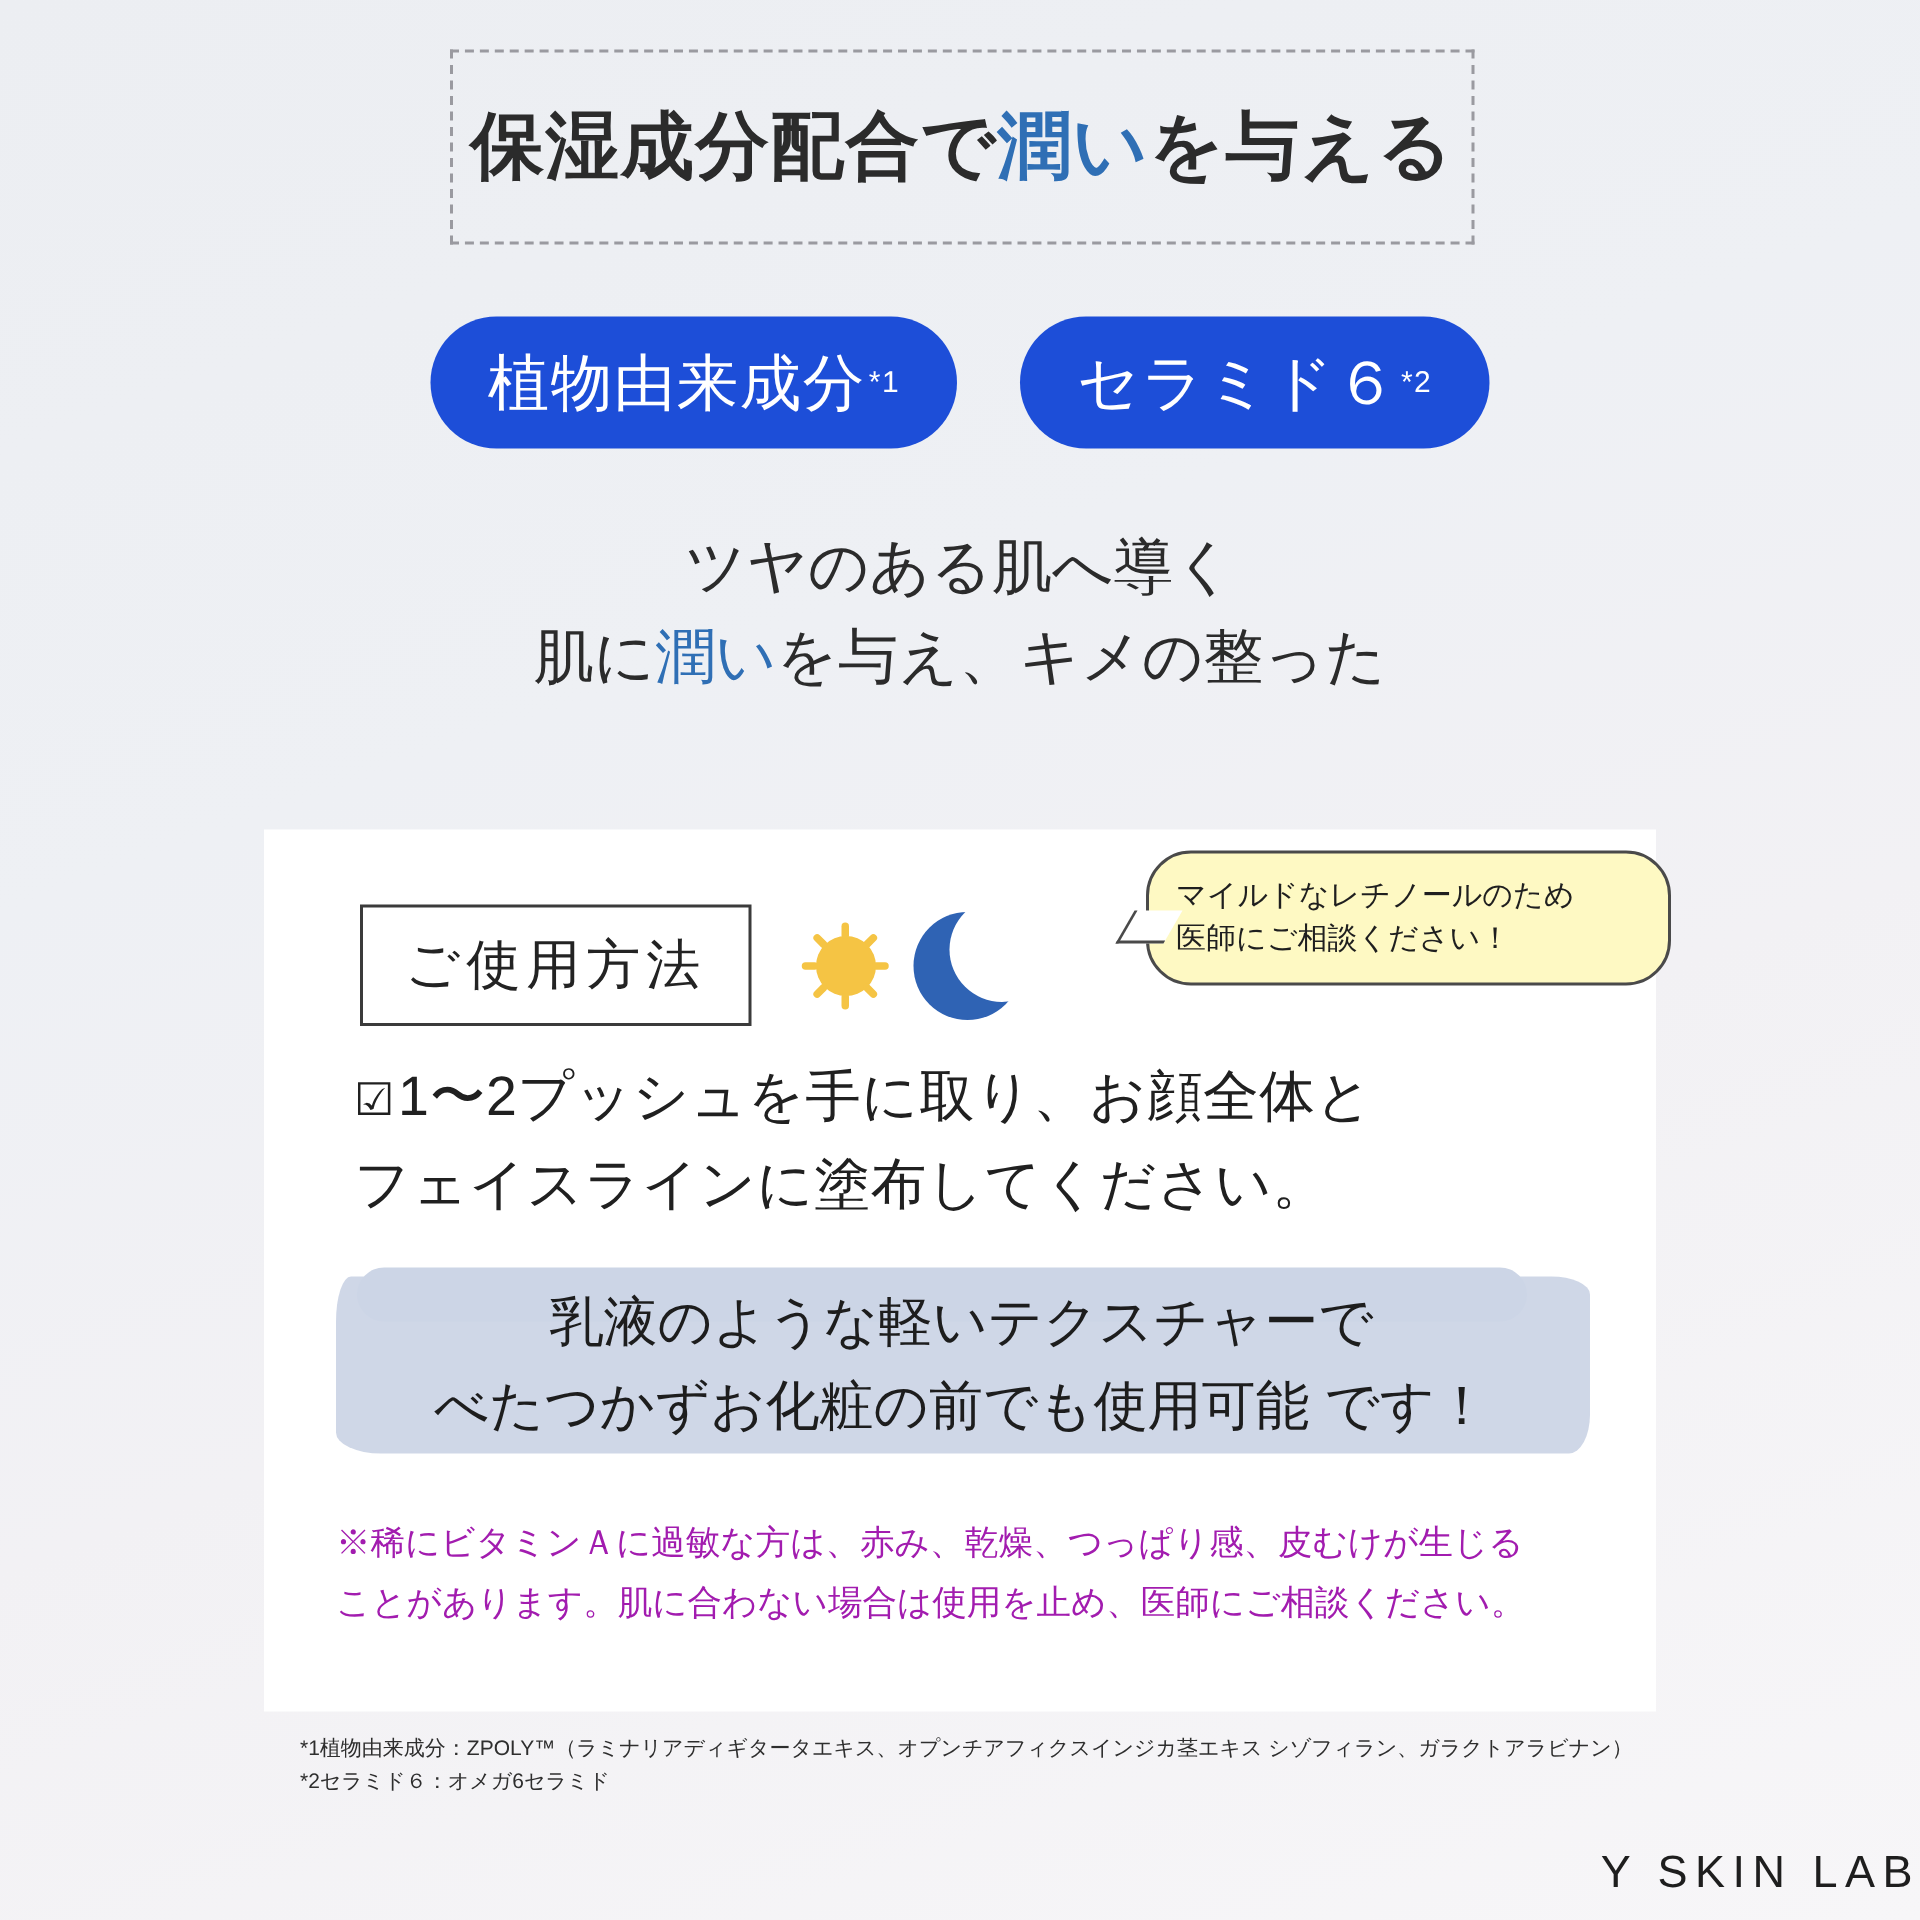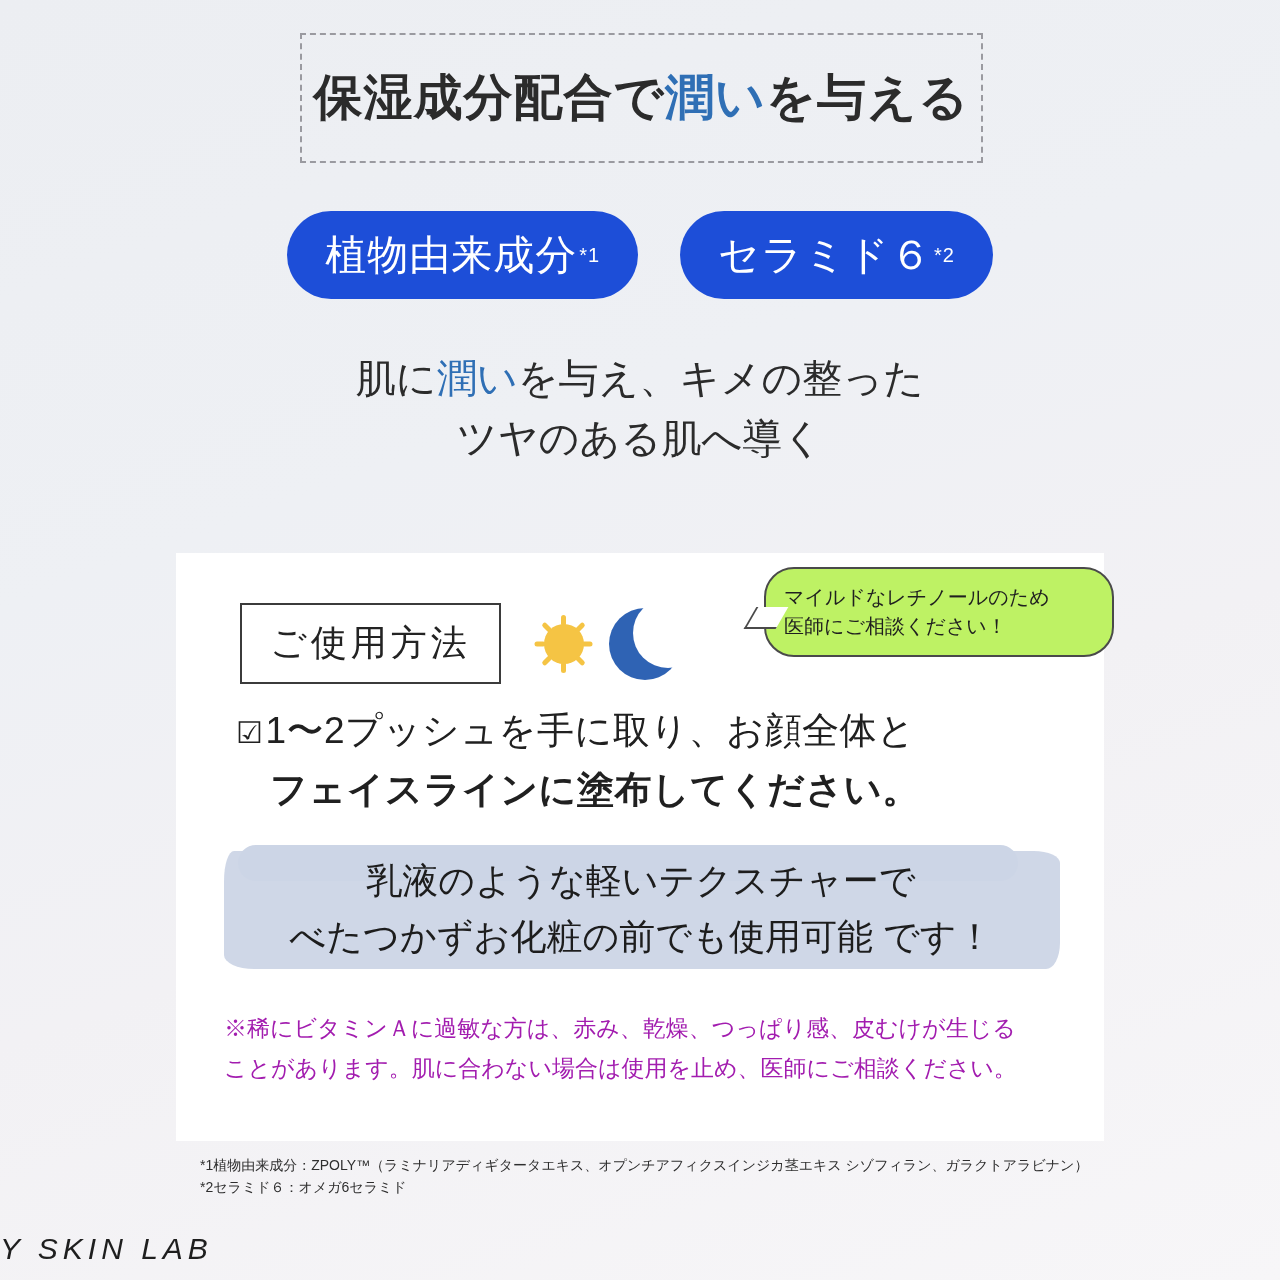--- a/index.html
+++ b/index.html
@@ -181,21 +181,21 @@
     position: absolute;
     left: 588px;
     top: 14px;
     width: 350px;
     border: 2px solid #4a4a4a;
     border-radius: 30px;
     padding: 14px 18px;
     font-size: 20px;
     line-height: 1.45;
     color: #1f1f1f;
-    background: #bef264;
+    background: #fef9c3;
     box-sizing: border-box;
   }
   .bubble .tail {
     position: absolute;
     left: -16px;
     bottom: 26px;
     width: 30px;
     height: 20px;
     background: #ffffff;
     border-left: 2px solid #4a4a4a;
@@ -212,22 +212,20 @@
     line-height: 1.6;
     color: #202020;
     letter-spacing: 0.5px;
   }
   .instruction .check {
     font-size: 30px;
     margin-right: 2px;
   }
   .instruction .l2 {
     display: block;
-    margin-left: 34px;
-    font-weight: bold;
   }
 
   
   .brush {
     position: absolute;
     left: 42px;
     top: 292px;
     width: 846px;
     height: 128px;
   }
@@ -282,25 +280,24 @@
     line-height: 1.6;
     color: #2e2e2e;
   }
 
   
   .brand {
     position: absolute;
     left: 0;
     top: 1232px;
     width: 100%;
-    text-align: left;
+    text-align: right;
     font-size: 30px;
     letter-spacing: 5px;
     color: #1e1e1e;
-    font-style: italic;
   }
 </style>
 </head>
 <body>
 
 <div class="headline-box">
   <div class="headline">
     <span>保湿成分配合で</span><span class="accent">潤い</span><span>を与える</span>
   </div>
 </div>
@@ -310,24 +307,24 @@
     <span>植物由来成分</span>
       <sup>*1</sup>
   </div>
   <div class="pill">
     <span>セラミド６</span>
       <sup>*2</sup>
   </div>
 </div>
 
 <div class="subcopy">
+  <div>ツヤのある肌へ導く</div>
   <div>
     <span>肌に</span><span class="accent">潤い</span><span>を与え、キメの整った</span>
   </div>
-  <div>ツヤのある肌へ導く</div>
 </div>
 
 <div class="card">
 
   <div class="usage-head">
     <div class="usage-box">ご使用方法</div>
     <div class="icons">
       <div class="sun">
         <div class="core"></div>
         <div class="ray" style="transform:rotate(0deg)"></div>

